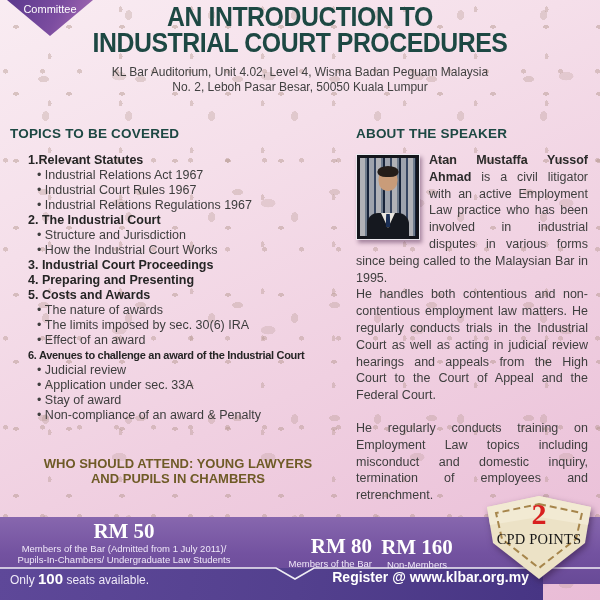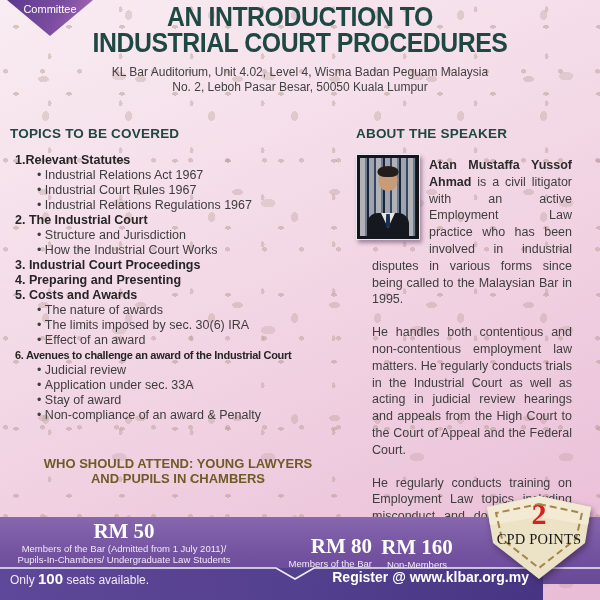--- a/index.html
+++ b/index.html
@@ -23,21 +23,21 @@
     clip-path:polygon(0 0,100% 0,50% 100%);
     color:#fff;text-align:center;font-size:11px;padding-top:3px;box-sizing:border-box;}
   
   .header{position:absolute;top:4px;left:0;width:600px;text-align:center;z-index:2;}
   .title{color:#1d4843;font-weight:700;font-size:27px;line-height:26px;letter-spacing:-.5px;
     transform:scaleX(.92);transform-origin:50% 0;}
   .venue{margin-top:9px;color:#414141;font-size:12px;line-height:15px;}
   
   .topics{position:absolute;left:10px;top:126px;width:344px;z-index:2;}
   .col-heading{color:#1d4843;font-weight:700;font-size:13.5px;letter-spacing:.2px;margin:0 0 12px 0;}
-  .t-label{font-weight:700;color:#252525;font-size:12.5px;line-height:15px;margin-left:5px;white-space:nowrap;}
+  .t-label{font-weight:700;color:#252525;font-size:12.5px;line-height:15px;margin-left:18px;white-space:nowrap;}
   .t-label.long{font-size:11px;letter-spacing:-.3px;}
   .t-sub{color:#3d3d3d;font-size:12.5px;line-height:15px;margin-left:27px;white-space:nowrap;}
   .t-sub::before{content:"\2022\00a0";}
   .who{position:absolute;left:10px;top:456px;width:336px;text-align:center;z-index:2;
     color:#6f5b27;font-weight:700;font-size:13px;line-height:15px;}
   
   .speaker{position:absolute;left:356px;top:126px;width:232px;z-index:2;}
   .speaker .col-heading{margin-bottom:11px;}
   .photo{float:left;width:56px;height:78px;margin:2px 9px 3px 0;position:relative;
     background:#14161c;border:1px solid #eceaf0;padding:3px;
@@ -48,21 +48,21 @@
   .head{position:absolute;left:50%;top:13px;transform:translateX(-50%);width:19px;height:23px;
     border-radius:50% 50% 46% 46%;background:#c99c79;z-index:2;}
   .head::before{content:"";position:absolute;top:-2px;left:-1px;right:-1px;height:11px;
     border-radius:50% 50% 40% 40%;background:#241d19;}
   .suit{position:absolute;bottom:0;left:50%;transform:translateX(-50%);width:42px;height:26px;
     background:#15181f;border-radius:11px 11px 0 0;z-index:2;}
   .suit::before{content:"";position:absolute;top:0;left:50%;transform:translateX(-50%);
     width:14px;height:15px;background:#e9e6df;clip-path:polygon(0 0,100% 0,50% 100%);}
   .suit::after{content:"";position:absolute;top:1px;left:50%;transform:translateX(-50%);
     width:5px;height:13px;background:#1b2f55;clip-path:polygon(15% 0,85% 0,100% 100%,0 100%);}
-  .bio{margin:16px;color:#3e3e3e;font-size:12.5px;line-height:16.8px;text-align:justify;}
+  .bio{margin:0;color:#3e3e3e;font-size:12.5px;line-height:16.8px;text-align:justify;}
   .bio .bold-name{font-weight:700;color:#2a2a2a;}
   .bio.p3{margin-top:16px;}
   
   .price-band{position:absolute;left:0;top:517px;width:600px;height:67px;z-index:4;
     background:linear-gradient(180deg,#8767ae 0%,#7352a0 55%,#684a97 100%);padding-left:28px;}
   .tier{position:absolute;text-align:center;color:#fff;}
   .tier .price{font-family:"Liberation Serif",serif;font-weight:700;font-size:21px;line-height:23px;}
   .tier .aud{font-size:9.5px;line-height:11px;color:#efe7f8;}
   .tier1{left:8px;top:3px;width:232px;}
   .tier2{left:246px;top:18px;width:126px;text-align:right;}

